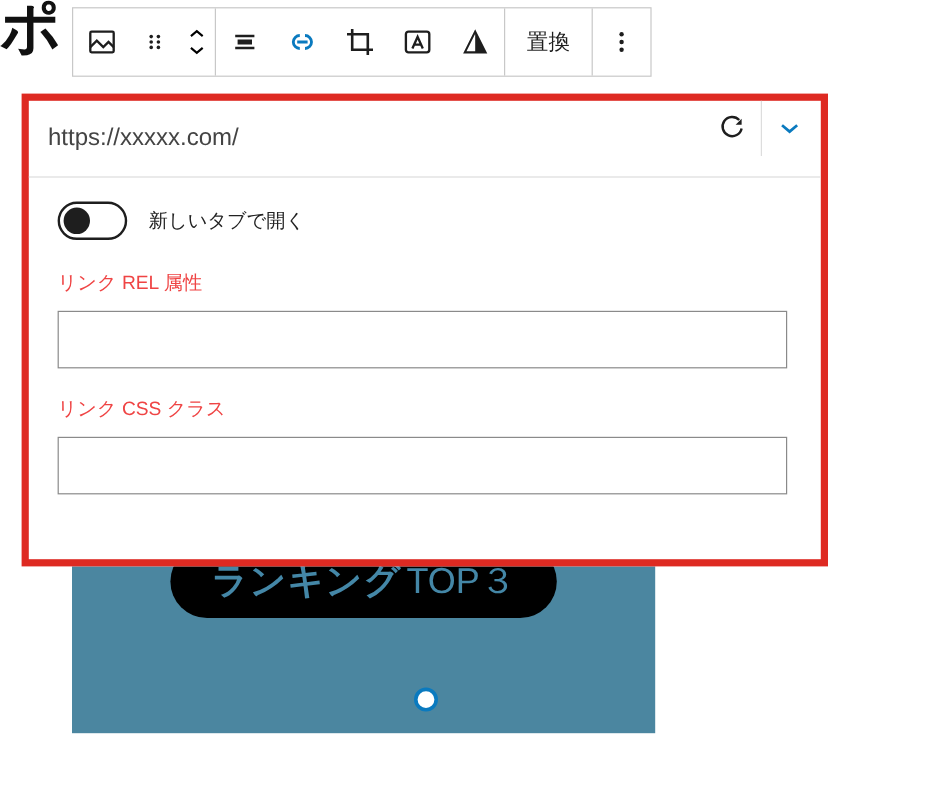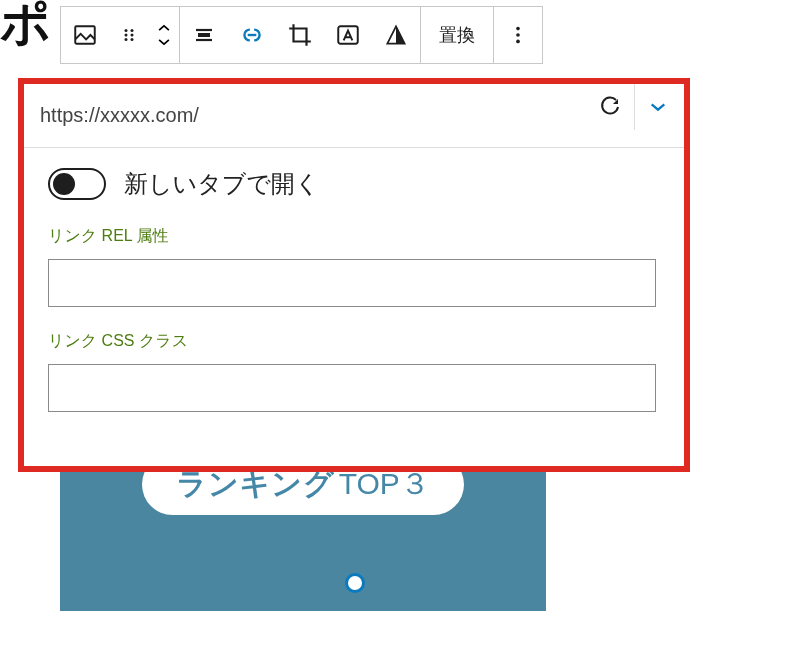--- a/index.html
+++ b/index.html
@@ -105,22 +105,22 @@
     }
     .toggle-knob {
       position: absolute;
       left: 3px;
       top: 3px;
       width: 22px;
       height: 22px;
       background: #1e1e1e;
       border-radius: 50%;
     }
-    .toggle-label { font-size: 24px; color: #222; }
-    .field-label { font-size: 16px; color: #4d7c0f; margin-bottom: 12px; }
+    .toggle-label { font-size: 16px; color: #222; }
+    .field-label { font-size: 16px; color: #ef4444; margin-bottom: 12px; }
     .text-input {
       width: 100%;
       height: 48px;
       border: 1px solid #8a8a8a;
       background: #fff;
       font-size: 16px;
       padding: 0 10px;
       margin-bottom: 24px;
     }
     .content-block {
@@ -128,21 +128,21 @@
       top: 416px;
       left: 60px;
       width: 486px;
       background: #4b86a0;
       z-index: 1;
       padding: 38px 0 96px 0;
       display: flex;
       justify-content: center;
     }
     .pill {
-      background: #ffffff;
+      background: #000000;
       border-radius: 40px;
       padding: 10px 34px;
       display: inline-flex;
       align-items: baseline;
       gap: 4px;
       justify-content: center;
     }
     .pill-jp { color: #4487a7; font-size: 30px; font-weight: 900; letter-spacing: 1px; }
     .pill-en { color: #4487a7; font-size: 30px; font-weight: 400; }
     .resize-handle {

